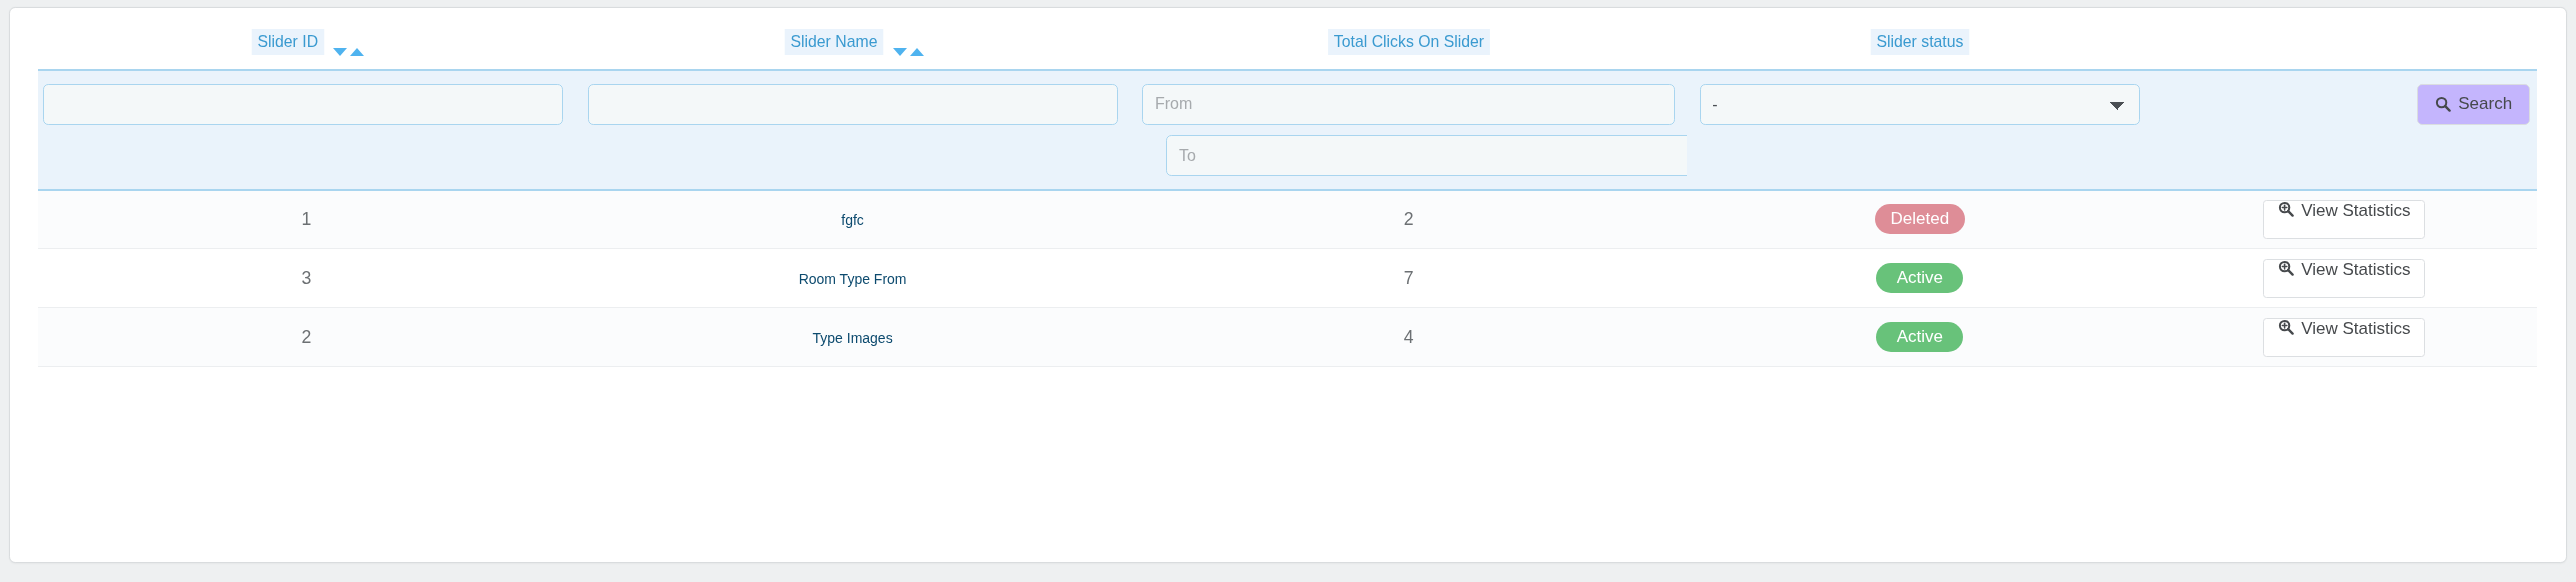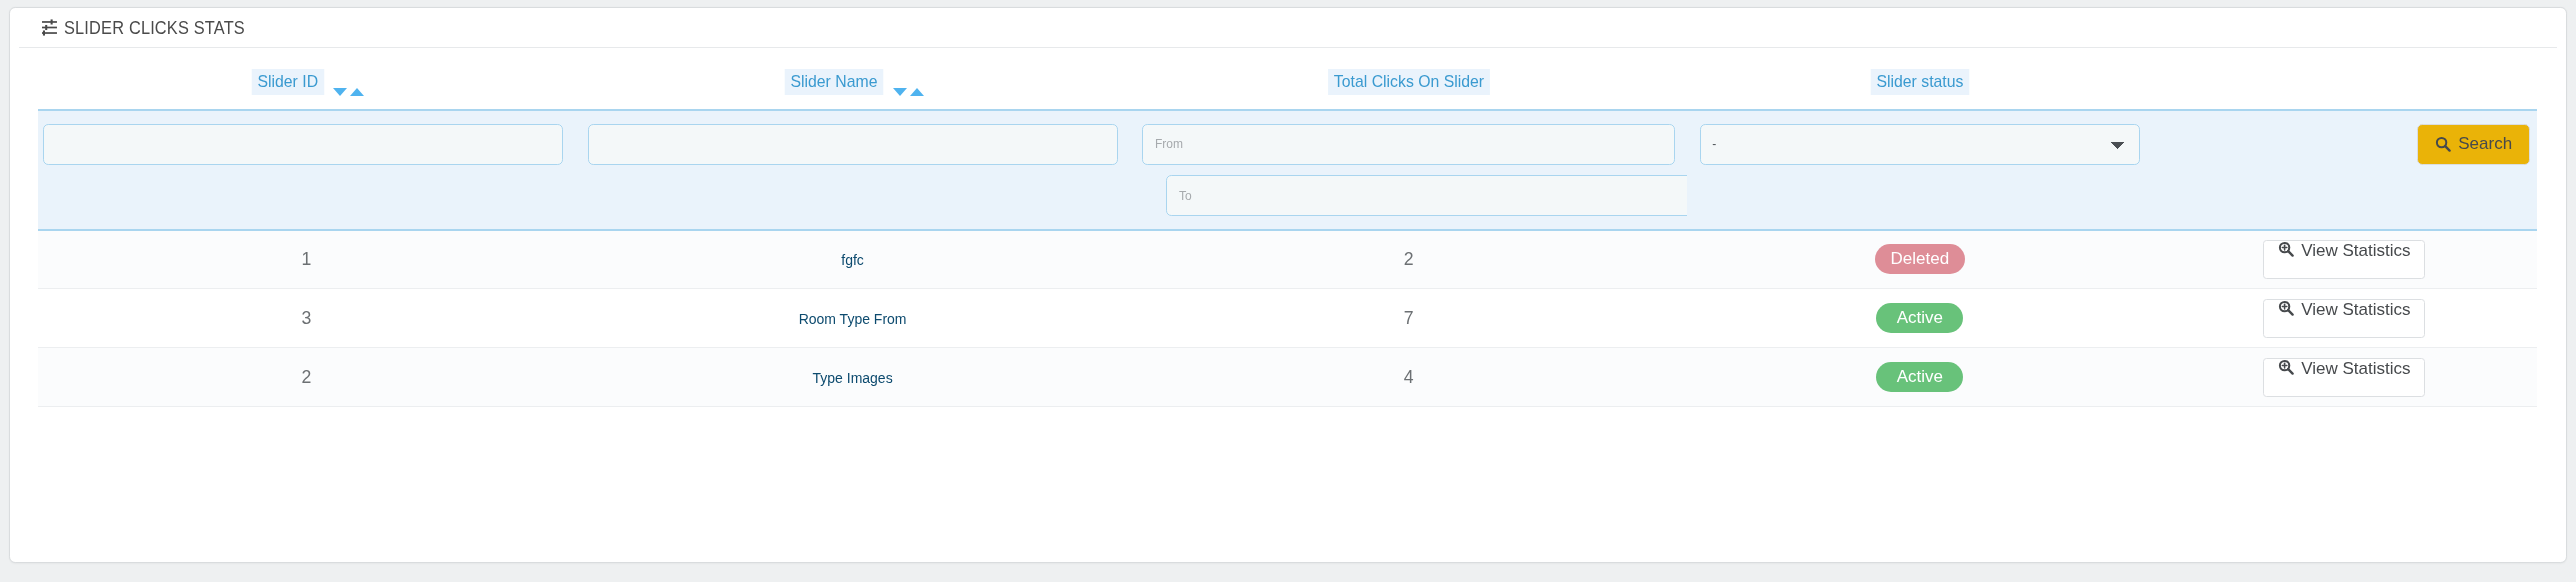--- a/index.html
+++ b/index.html
@@ -122,21 +122,21 @@
   tr.filter-row td.f-status{ padding-left: 12.4px; padding-right: 12.4px; }
   tr.filter-row td.f-action{ padding-left: 12.4px; padding-right: 7px; text-align: right; }
 
   .fld {
     width: 100%;
     height: 41px;
     border: 0.9px solid #a9d5ef;
     border-radius: 5.3px;
     background: #f4f8f9;
     color: #55595c;
-    font-size: 12px;
+    font-size: 16px;
     font-family: "Liberation Sans", sans-serif;
     padding: 0 11.5px;
     outline: none;
     display: block;
   }
   .fld::placeholder { color: #a6aaad; }
   .fld + .fld { margin-top: 10.6px; margin-left: 24px; }
 
   select.fld {
     appearance: none;
@@ -154,21 +154,21 @@
   }
 
   .search-btn {
     display: inline-flex;
     align-items: center;
     justify-content: center;
     gap: 7px;
     height: 41px;
     min-width: 113px;
     padding: 0 16px;
-    background: #eab308;
+    background: #c4b5fd;
     border: 0.9px solid #dadde0;
     border-radius: 5.3px;
     color: #46494c;
     font-size: 17px;
     font-family: "Liberation Sans", sans-serif;
     font-stretch: condensed;
     cursor: pointer;
     white-space: nowrap;
     text-align: center;
   }
@@ -230,37 +230,20 @@
   td.cell-action { text-align: right; padding-right: 1.8px; }
 
   .icon-svg { display: block; }
 </style>
 </head>
 <body>
 
 <div class="page">
   <div class="card">
 
-    <div class="card-header">
-      <div class="card-header-title">
-        <span class="sliders-icon">
-          <svg class="icon-svg" width="17" height="17" viewBox="0 0 16 16" aria-hidden="true">
-            <g fill="#4a4a4a">
-              <rect x="0" y="2" width="16" height="1.6"></rect>
-              <rect x="0" y="7.2" width="16" height="1.6"></rect>
-              <rect x="0" y="12.4" width="16" height="1.6"></rect>
-              <rect x="9.2" y="0.4" width="2.2" height="4.8"></rect>
-              <rect x="3.4" y="5.6" width="2.2" height="4.8"></rect>
-              <rect x="1.0" y="10.8" width="2.2" height="4.8"></rect>
-            </g>
-          </svg>
-        </span>
-        <span>SLIDER CLICKS STATS</span>
-      </div>
-    </div>
 
     <div class="table-wrap">
       <table class="stats">
         <colgroup>
           <col class="c-id">
             <col class="c-name">
             <col class="c-clicks">
             <col class="c-status">
             <col class="c-action">
         </colgroup>

